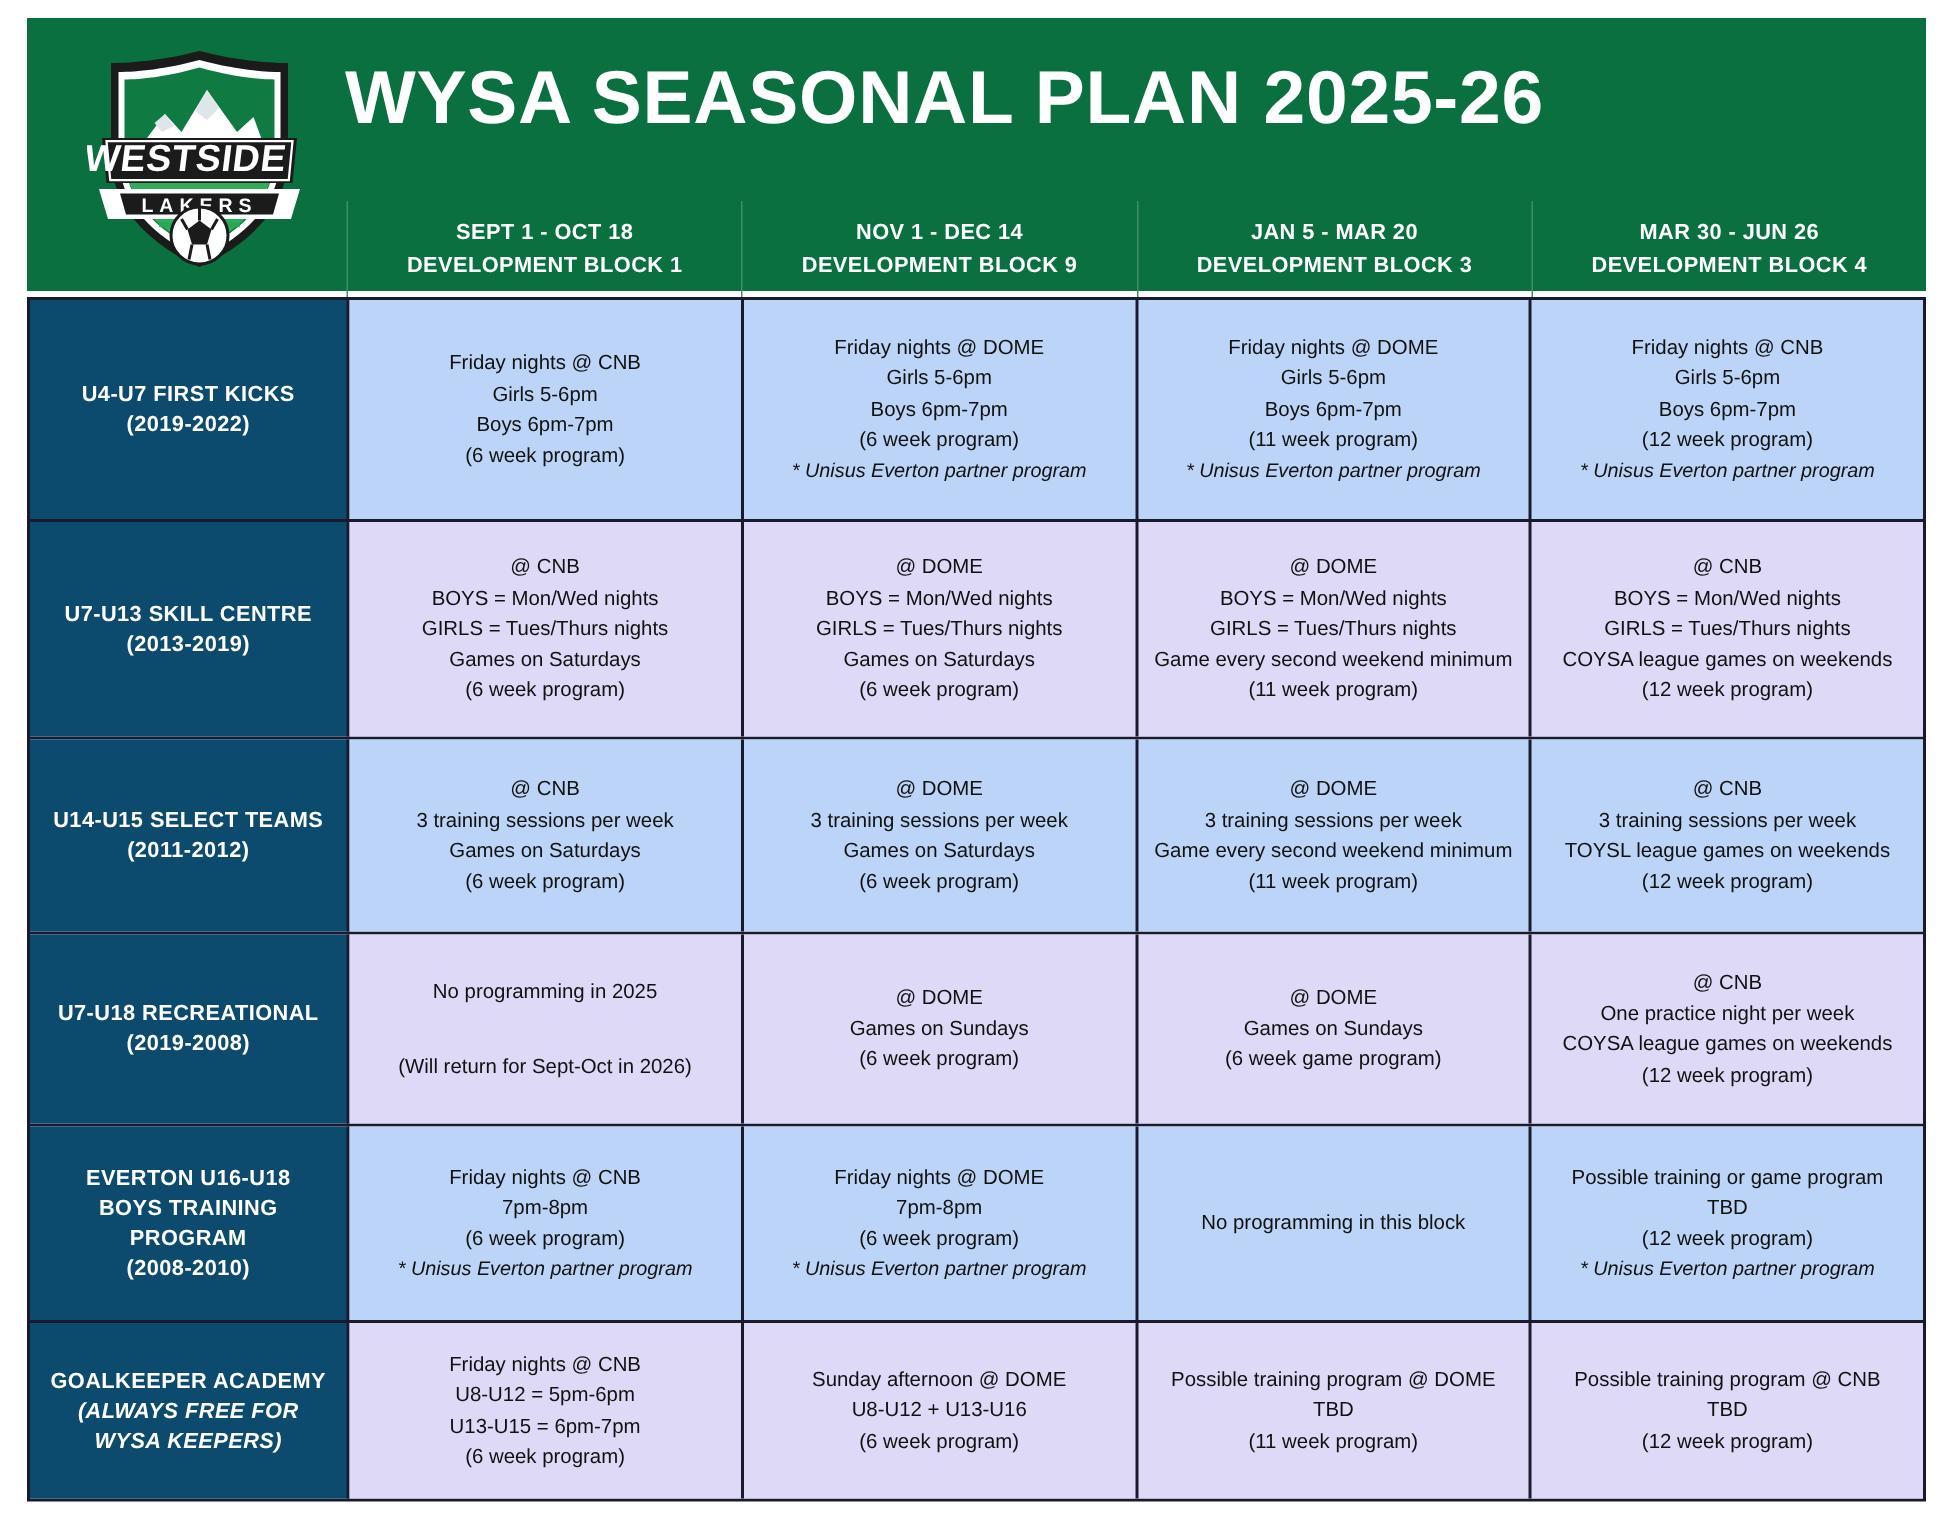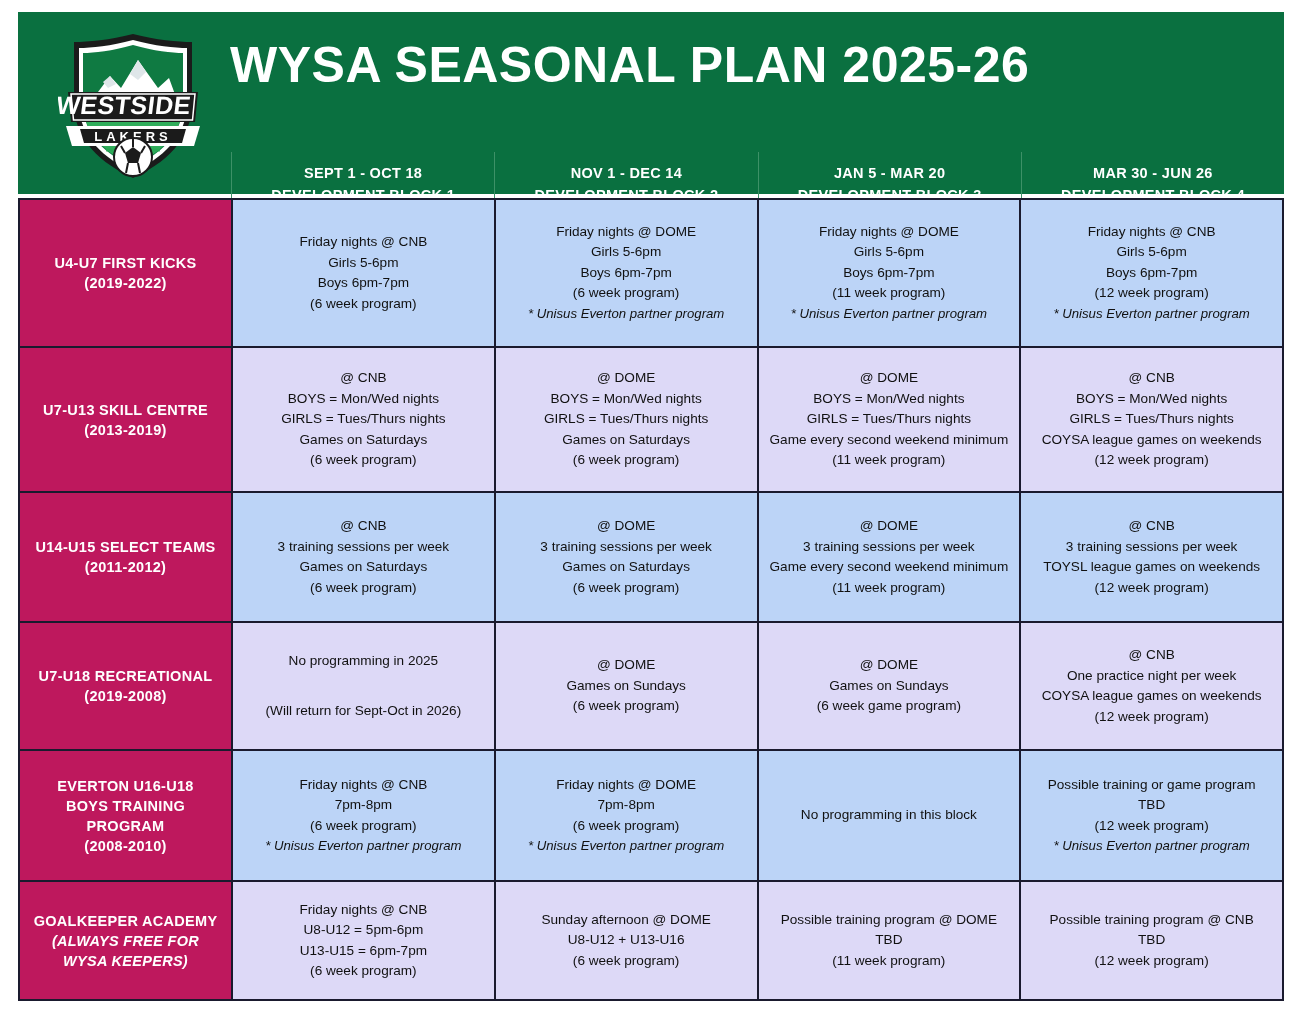--- a/index.html
+++ b/index.html
@@ -55,21 +55,20 @@
   }
 
   
   .period-row {
     position: absolute;
     left: 213px;
     top: 122px;
     width: 1053px;
     height: 72px;
     display: flex;
-    align-items: flex-end;
   }
   .period-cell {
     flex: 1 1 0;
     text-align: center;
     color: #ffffff;
     padding-top: 10px;
     border-left: 1px solid #3d9167;
     box-sizing: border-box;
   }
   .period-cell:first-child { border-left: 1px solid #3d9167; }
@@ -102,21 +101,21 @@
   .row {
     display: flex;
     border-bottom: 2px solid #1a1a2e;
     box-sizing: border-box;
   }
   .row:last-child { border-bottom: none; }
 
   .label-cell {
     width: 213px;
     flex: 0 0 213px;
-    background: #be185d;
+    background: #0c4a6e;
     color: #ffffff;
     display: flex;
     flex-direction: column;
     align-items: center;
     justify-content: center;
     text-align: center;
     box-sizing: border-box;
     padding: 6px 8px;
     border-right: 2px solid #1a1a2e;
   }
@@ -196,21 +195,21 @@
 
     <div class="title">WYSA SEASONAL PLAN 2025-26</div>
 
     <div class="period-row">
       <div class="period-cell">
         <div class="period-dates">SEPT 1 - OCT 18</div>
         <div class="period-block">DEVELOPMENT BLOCK 1</div>
       </div>
       <div class="period-cell">
         <div class="period-dates">NOV 1 - DEC 14</div>
-        <div class="period-block">DEVELOPMENT BLOCK 2</div>
+        <div class="period-block">DEVELOPMENT BLOCK 9</div>
       </div>
       <div class="period-cell">
         <div class="period-dates">JAN 5 - MAR 20</div>
         <div class="period-block">DEVELOPMENT BLOCK 3</div>
       </div>
       <div class="period-cell">
         <div class="period-dates">MAR 30 - JUN 26</div>
         <div class="period-block">DEVELOPMENT BLOCK 4</div>
       </div>
     </div>

